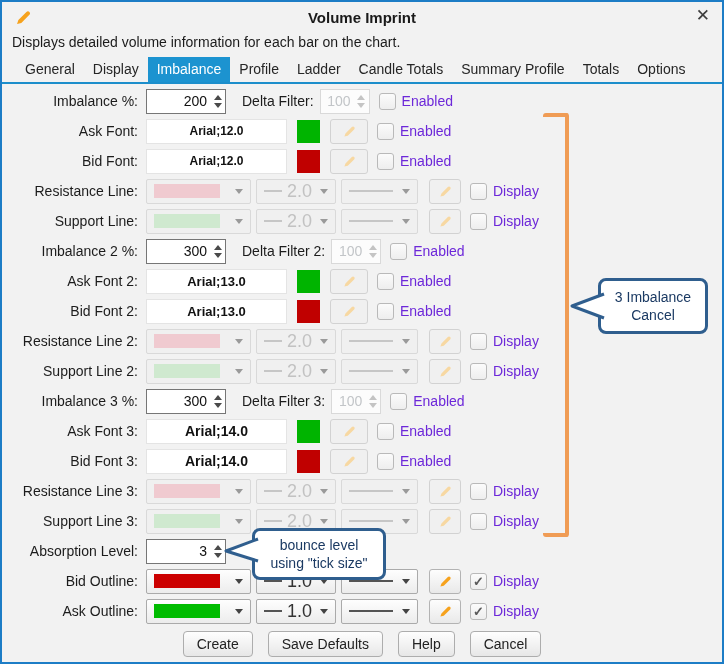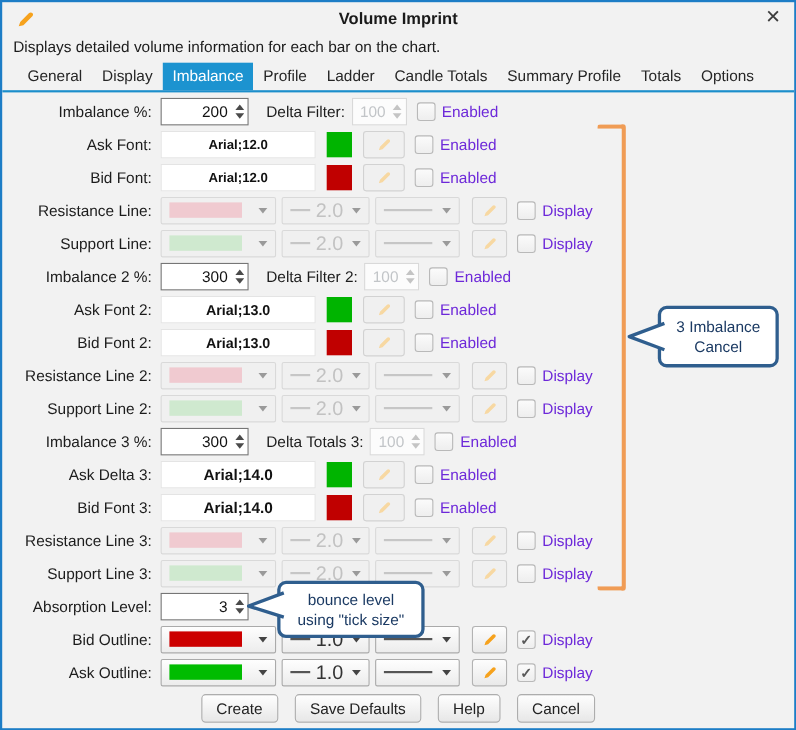--- a/index.html
+++ b/index.html
@@ -304,36 +304,36 @@
 
     <div class="row">
       <span class="lbl">Imbalance 3 %:</span>
       <div class="spinner">
         <span class="val">300</span>
         <span class="spin">
             <i class="up"></i>
             <i class="dn"></i>
           </span>
       </div>
-      <span class="flabel">Delta Totals 3:</span>
+      <span class="flabel">Delta Filter 3:</span>
       <div class="spinner disabled narrow">
         <span class="val">100</span>
         <span class="spin dis">
             <i class="up"></i>
             <i class="dn"></i>
           </span>
       </div>
       <div class="chk">
         <span class="cb"></span>
         <span class="chklbl">Enabled</span>
       </div>
     </div>
 
     <div class="row">
-      <span class="lbl">Ask Delta 3:</span>
+      <span class="lbl">Ask Font 3:</span>
       <div class="fontfield fs14">Arial;14.0</div>
       <span class="swatch" style="background: rgb(0, 180, 0);"></span>
       <span class="pbtn w38">
           <svg viewBox="0 0 20 20" width="15" height="15">
             <path d="M3.2 16.8 L4.6 12.6 L13.1 4.1 C14 3.2 15.4 3.2 16.2 4.1 C17.1 4.9 17.1 6.3 16.2 7.2 L7.7 15.7 Z" fill="currentColor"></path>
           </svg>
         </span>
       <div class="chk">
         <span class="cb"></span>
         <span class="chklbl">Enabled</span>

